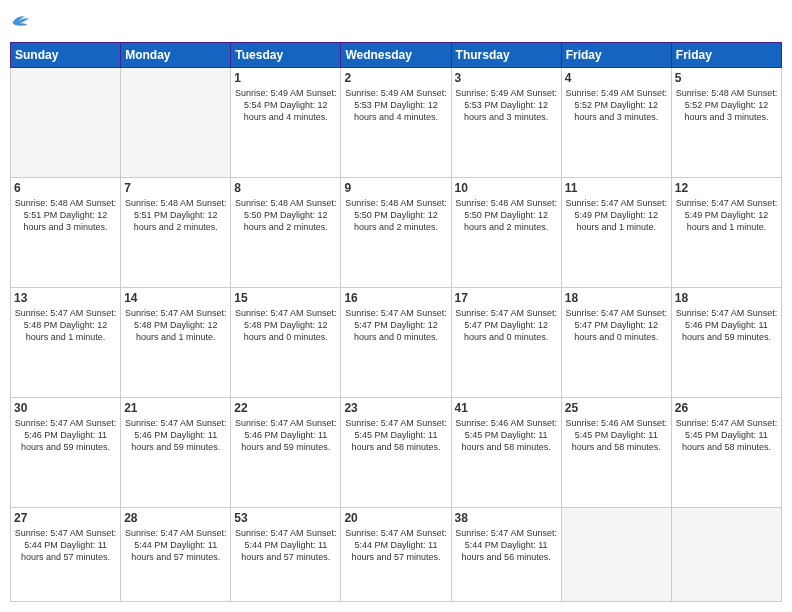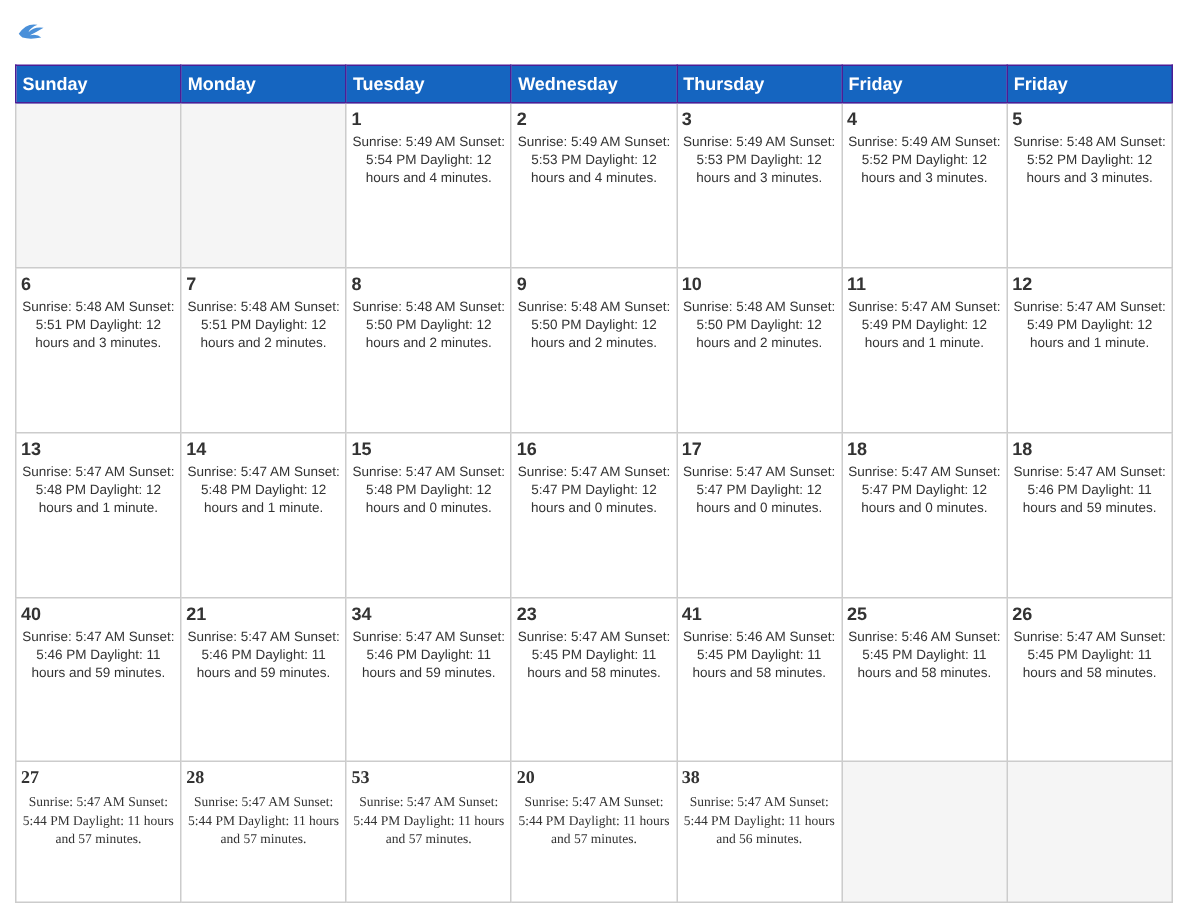--- a/index.html
+++ b/index.html
@@ -91,21 +91,20 @@
       margin-bottom: 2px;
     }
     .cell-text {
       font-size: 9px;
       line-height: 1.35;
       color: #333;
       text-align: center;
     }
     .last-row td {
       height: 75px;
-      font-family: Liberation Serif, serif;
     }
   </style>
 </head>
 <body>
 
 <div class="page">
   <div class="header">
     <div class="logo">
       <div>
         <svg class="logo-bird" viewBox="0 0 40 30" xmlns="http://www.w3.org/2000/svg">
@@ -252,33 +251,33 @@
           </td>
           <td>
             <span class="day-number">18</span>
             <div class="cell-text">Sunrise: 5:47 AM
 Sunset: 5:46 PM
 Daylight: 11 hours and 59 minutes.</div>
           </td>
         </tr>
         <tr>
           <td>
-            <span class="day-number">40</span>
+            <span class="day-number">30</span>
             <div class="cell-text">Sunrise: 5:47 AM
 Sunset: 5:46 PM
 Daylight: 11 hours and 59 minutes.</div>
           </td>
           <td>
             <span class="day-number">21</span>
             <div class="cell-text">Sunrise: 5:47 AM
 Sunset: 5:46 PM
 Daylight: 11 hours and 59 minutes.</div>
           </td>
           <td>
-            <span class="day-number">34</span>
+            <span class="day-number">22</span>
             <div class="cell-text">Sunrise: 5:47 AM
 Sunset: 5:46 PM
 Daylight: 11 hours and 59 minutes.</div>
           </td>
           <td>
             <span class="day-number">23</span>
             <div class="cell-text">Sunrise: 5:47 AM
 Sunset: 5:45 PM
 Daylight: 11 hours and 58 minutes.</div>
           </td>

